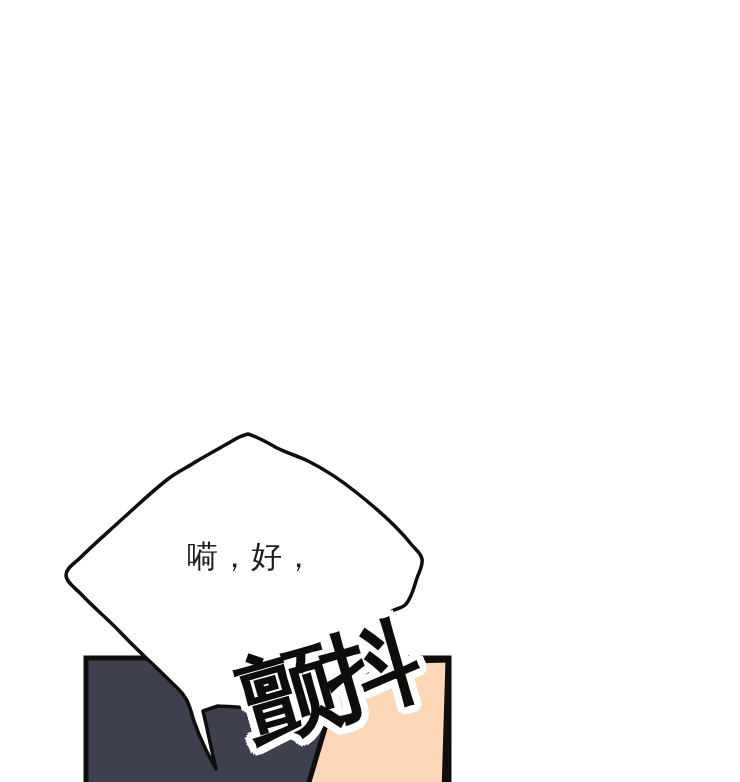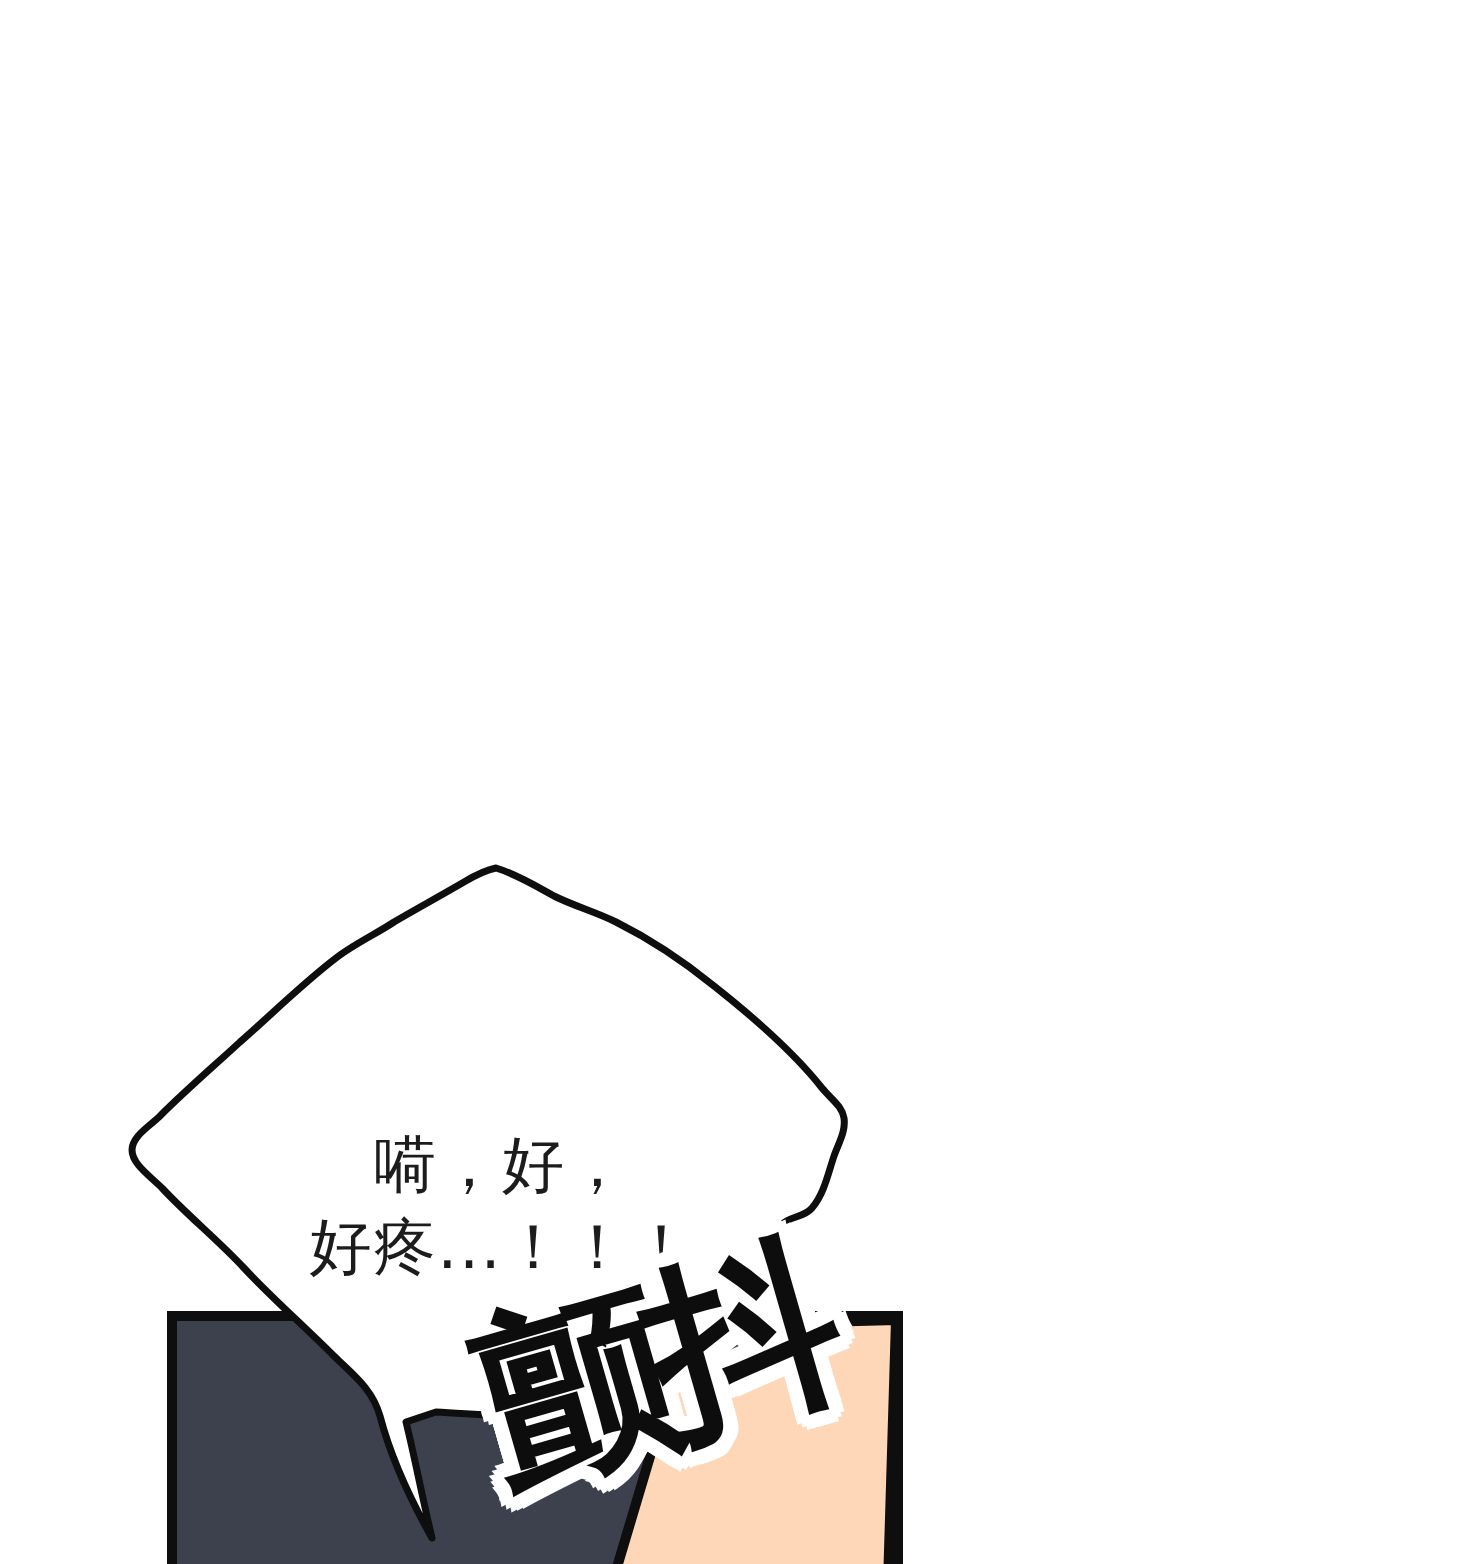--- a/index.html
+++ b/index.html
@@ -14,21 +14,21 @@
   .art {
     position: absolute;
     left: 0; top: 0;
     width: 740px;
     height: 782px;
     display: block;
   }
   .bubble-text {
     position: absolute;
     left: 128px;
-    top: 563px;
+    top: 536px;
     width: 246px;
     text-align: center;
     font-size: 31px;
     line-height: 41px;
     letter-spacing: 1px;
     color: #1c1c1c;
     white-space: nowrap;
   }
   .sfx {
     position: absolute;
@@ -87,18 +87,17 @@
              C 93 545 107 533 120 521
              C 136 507 151 492 168 479
              C 177 472 188 467 197 461
              C 209 454 220 448 232 441
              C 237 438 243 435 248 434
              Z" fill="#ffffff" stroke="#0e0e0e"></path>
   </svg>
 
   <div class="bubble-text">
     <div>嗬，好，</div>
-    <div>好疼...！！！</div>
   </div>
 
   <div class="sfx">颤抖</div>
 
 </div>
 
 </body></html>

